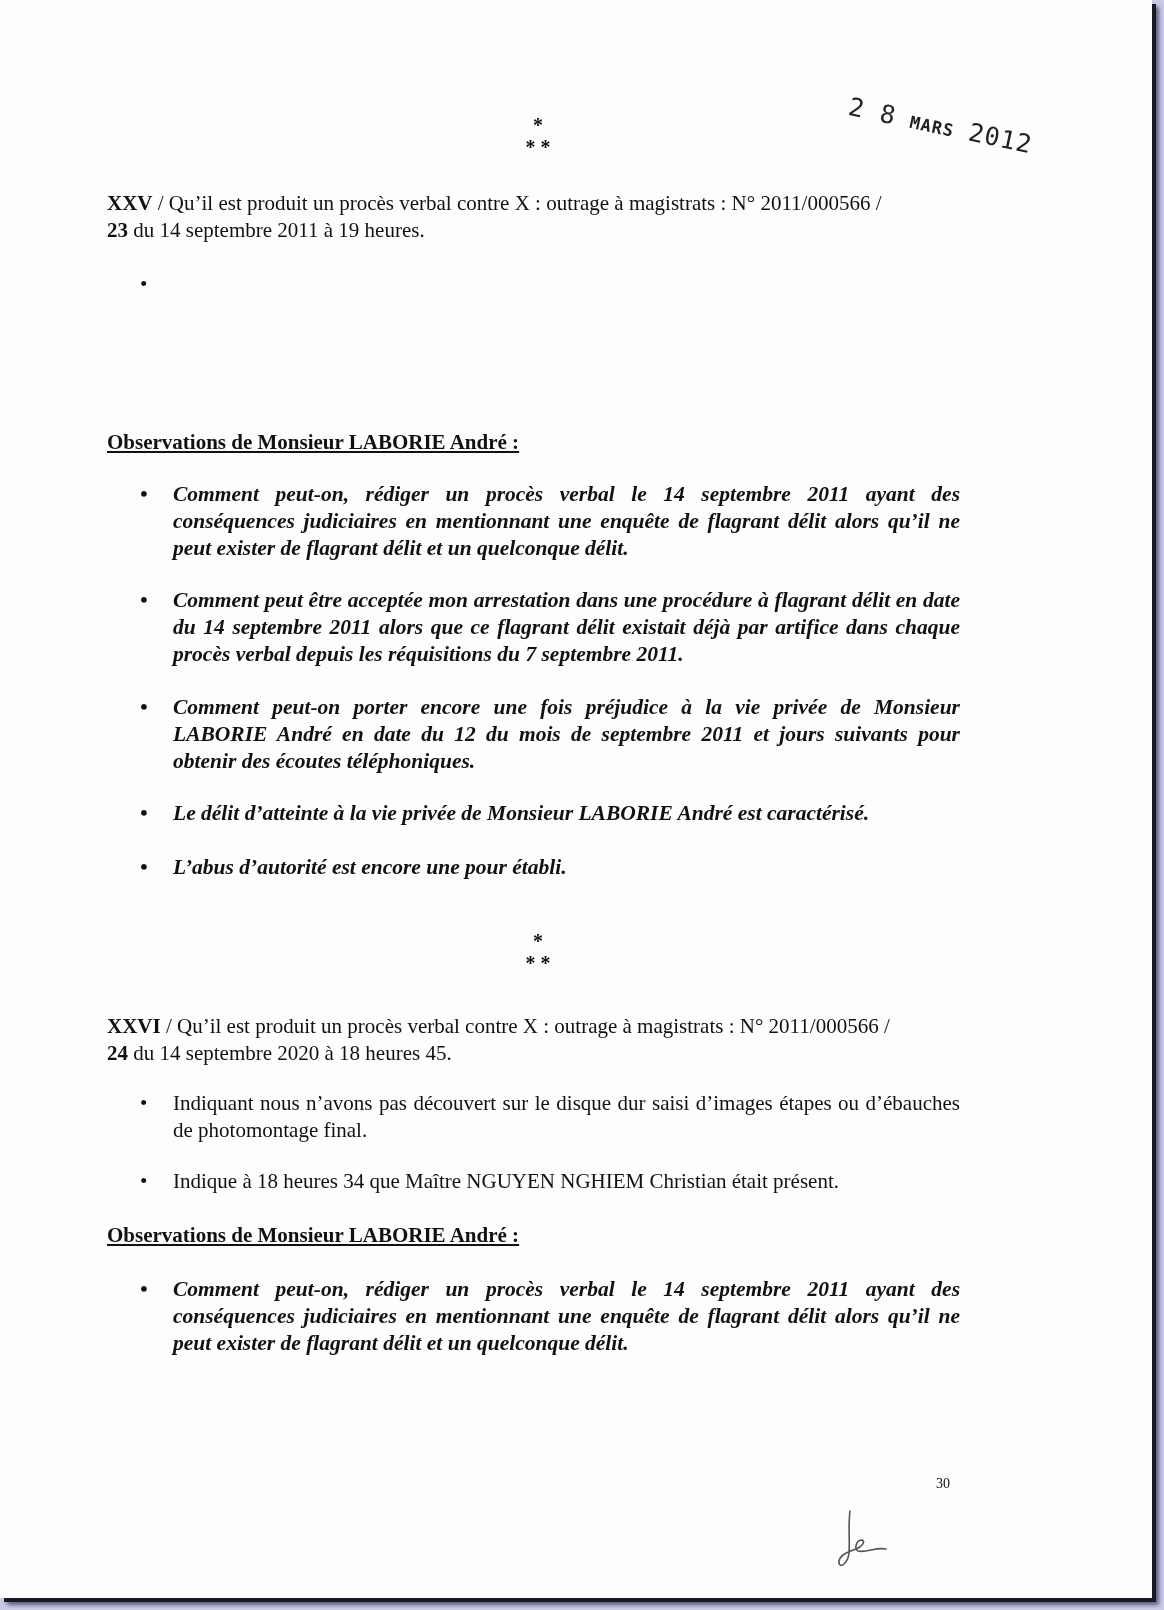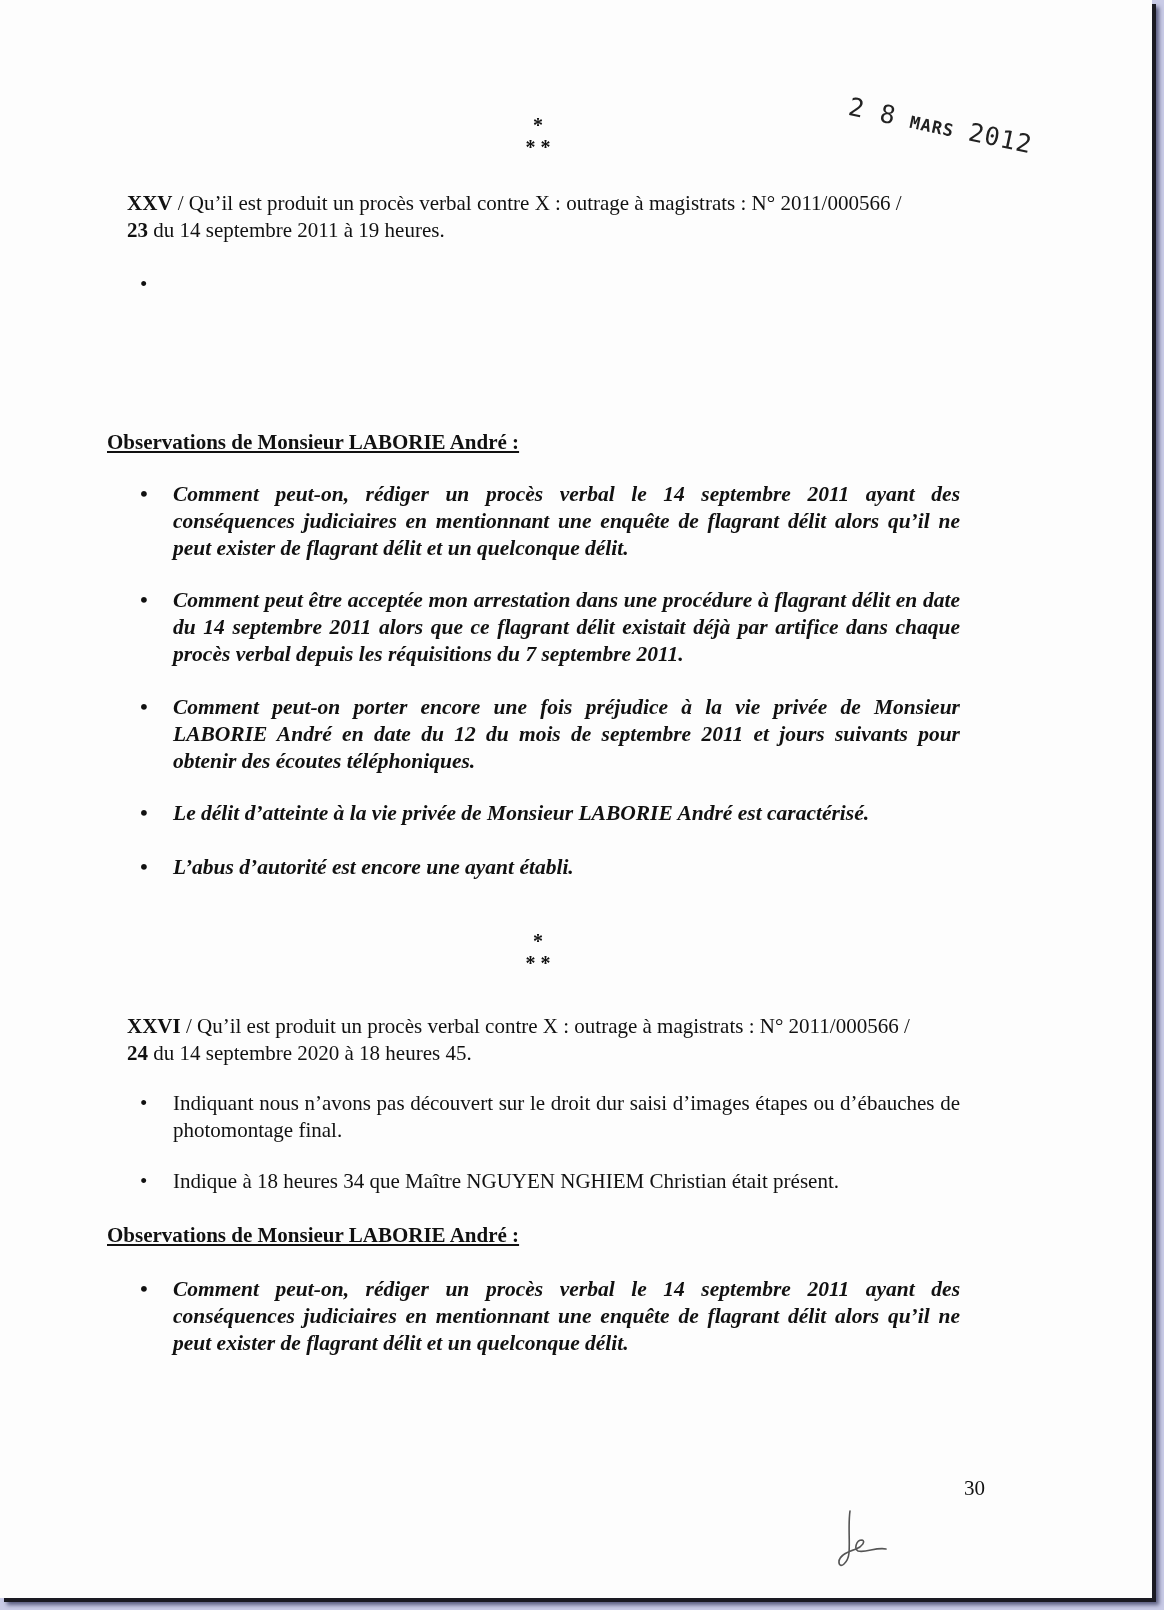--- a/index.html
+++ b/index.html
@@ -19,27 +19,27 @@
     font-family: "DejaVu Sans Mono", monospace; font-size: 23px; color: #222;
     transform: rotate(12deg); transform-origin: left top; letter-spacing: 1px;
     white-space: nowrap;
   }
   .stamp .d { font-size: 25px; }
   .stamp .m { font-size: 17px; font-weight: bold; }
   .stars { position: absolute; left: 0; width: 1076px; text-align: center; font-size: 20px; line-height: 22px; font-weight: bold; }
   .stars div { height: 22px; }
   .block { position: absolute; left: 107px; width: 853px; font-size: 21px; line-height: 27px; }
   .just { text-align: justify; text-align-last: left; }
-  .b { font-weight: bold; margin-left: 20px; }
+  .b { font-weight: bold; }
   .u { text-decoration: underline; font-weight: bold; }
   ul.bul { list-style: none; margin: 0; padding: 0; position: absolute; left: 107px; width: 853px; }
   ul.bul li { position: relative; padding-left: 66px; font-size: 21px; line-height: 27px; text-align: justify; text-align-last: left; }
   ul.bul li .dot { position: absolute; left: 33px; top: 0; }
   ul.bul.ital li { font-style: italic; font-weight: bold; font-size: 21.5px; }
-  .pagenum { position: absolute; left: 964px; top: 1476px; font-size: 21px; }
+  .pagenum { position: absolute; left: 936px; top: 1476px; font-size: 14px; }
   .sig { position: absolute; left: 836px; top: 1505px; }
 </style>
 </head>
 <body>
 
 <div class="page">
 
   <div class="stamp">
     <span class="d">2 8</span>
     <span class="m">MARS</span>
@@ -69,35 +69,35 @@
   <ul class="bul ital" style="top:587px;">
     <li><span class="dot">•</span><span>Comment peut être acceptée mon arrestation dans une procédure à flagrant délit en date du 14 septembre 2011 alors que ce flagrant délit existait déjà par artifice dans chaque procès verbal depuis les réquisitions du 7 septembre 2011.</span></li>
   </ul>
   <ul class="bul ital" style="top:694px;">
     <li><span class="dot">•</span><span>Comment peut-on porter encore une fois préjudice à la vie privée de Monsieur LABORIE André en date du 12 du mois de septembre 2011 et jours suivants pour obtenir des écoutes téléphoniques.</span></li>
   </ul>
   <ul class="bul ital" style="top:800px;">
     <li><span class="dot">•</span><span>Le délit d’atteinte à la vie privée de Monsieur LABORIE André est caractérisé.</span></li>
   </ul>
   <ul class="bul ital" style="top:854px;">
-    <li><span class="dot">•</span><span>L’abus d’autorité est encore une ayant établi.</span></li>
+    <li><span class="dot">•</span><span>L’abus d’autorité est encore une pour établi.</span></li>
   </ul>
 
   <div class="stars" style="top:930px;">
     <div>*</div>
     <div>* *</div>
   </div>
 
   <div class="block" style="top:1013px;">
     <div class="just"><span class="b">XXVI</span><span> / Qu’il est produit un procès verbal  contre X : outrage à magistrats : N° 2011/000566 /</span></div>
     <div><span class="b">24</span><span> du 14 septembre 2020 à 18 heures 45.</span></div>
   </div>
 
   <ul class="bul" style="top:1090px;">
-    <li><span class="dot">•</span><span>Indiquant nous n’avons pas découvert sur le droit dur saisi d’images étapes ou d’ébauches de photomontage final.</span></li>
+    <li><span class="dot">•</span><span>Indiquant nous n’avons pas découvert sur le disque dur saisi d’images étapes ou d’ébauches de photomontage final.</span></li>
   </ul>
   <ul class="bul" style="top:1168px;">
     <li><span class="dot">•</span><span>Indique à 18 heures 34 que Maître NGUYEN NGHIEM Christian était présent.</span></li>
   </ul>
 
   <div class="block" style="top:1222px;"><span class="u">Observations de Monsieur LABORIE André :</span></div>
 
   <ul class="bul ital" style="top:1276px;">
     <li><span class="dot">•</span><span>Comment peut-on, rédiger un procès verbal le 14 septembre 2011 ayant des conséquences judiciaires en mentionnant une enquête de flagrant délit alors qu’il ne peut exister de flagrant délit et un quelconque délit.</span></li>
   </ul>

